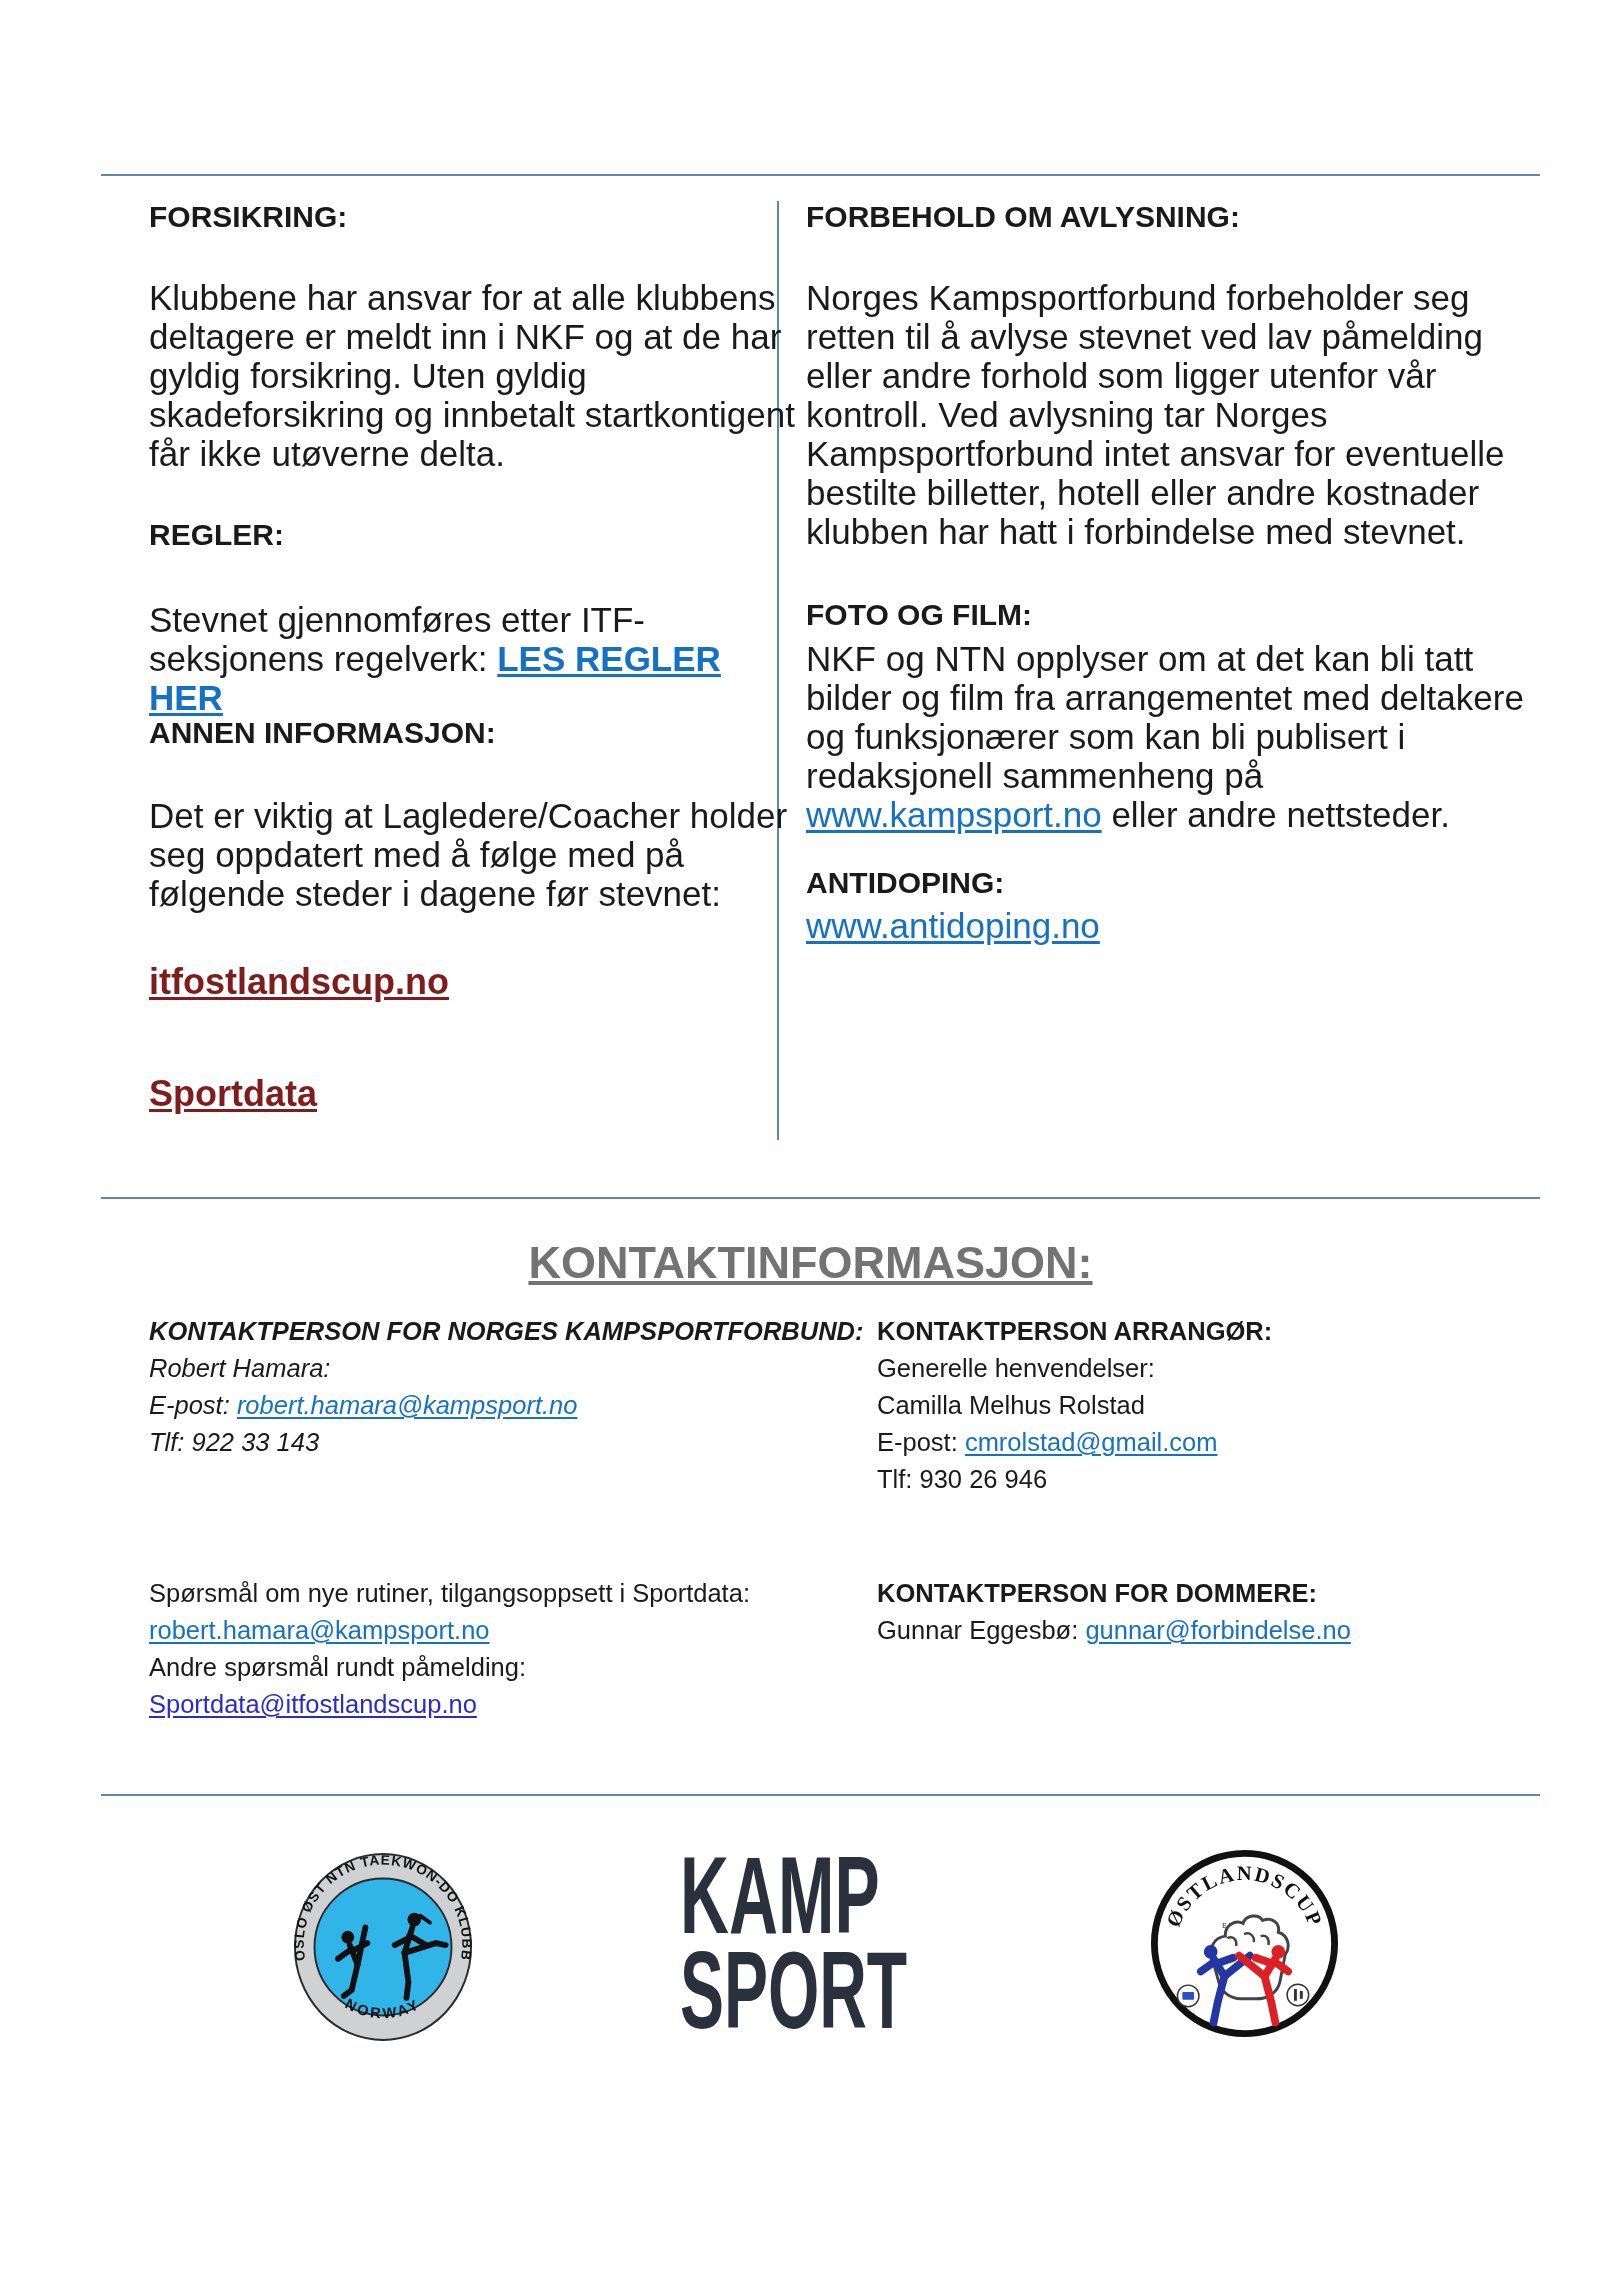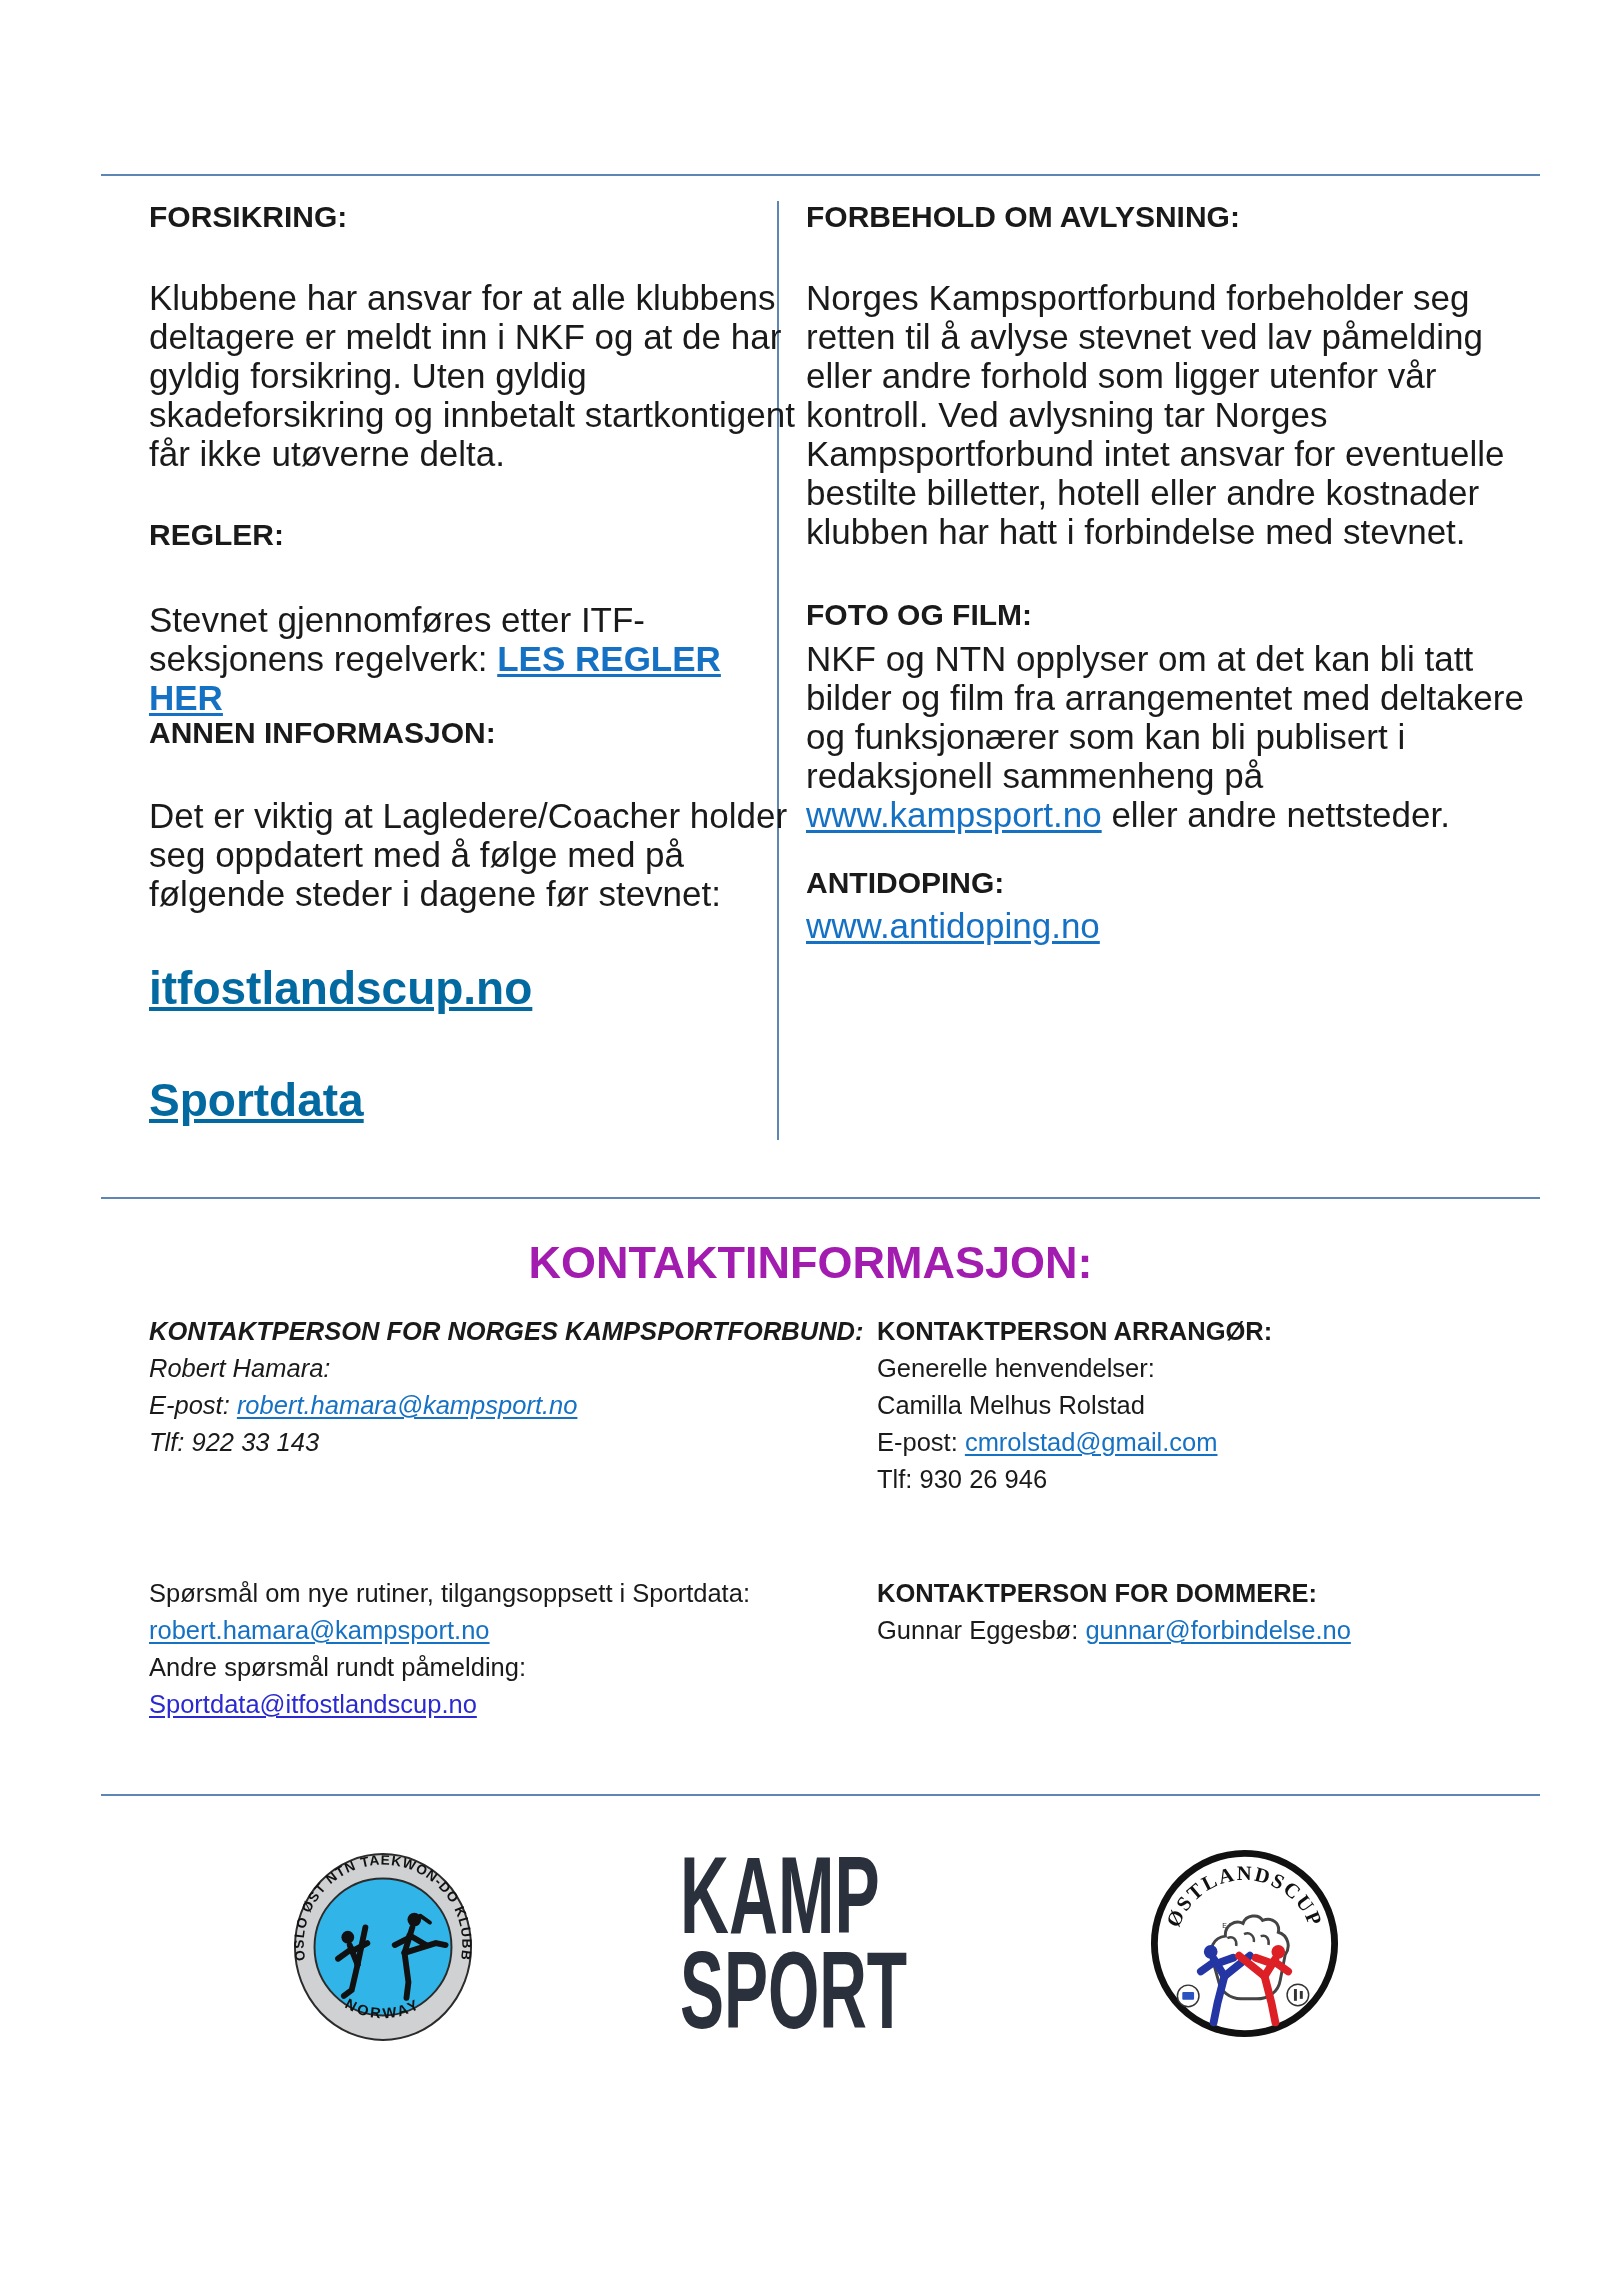--- a/index.html
+++ b/index.html
@@ -12,22 +12,22 @@
     overflow:hidden;
   }
   .abs{position:absolute;}
   .rule{position:absolute;height:2px;background:#5e86b5;}
   .vrule{position:absolute;width:2px;background:#5e86b5;}
   .h1{font-size:30px;font-weight:bold;white-space:nowrap;color:#1a1a1a;}
   .para{font-size:35px;line-height:39px;color:#1a1a1a;}
   .link{color:#1571c4;text-decoration:underline;cursor:pointer;}
   .link-indigo{color:#2a2ad0;text-decoration:underline;cursor:pointer;}
   .link-strong{font-weight:bold;}
-  .big-link{font-size:46px;font-weight:bold;color:#0369a1;text-decoration:underline;white-space:nowrap;cursor:pointer;display:inline-block;}
-  .title{font-size:45px;font-weight:bold;text-align:center;white-space:nowrap;color:#a21caf;}
+  .big-link{font-size:36px;font-weight:bold;color:#7f1d1d;text-decoration:underline;white-space:nowrap;cursor:pointer;display:inline-block;}
+  .title{font-size:45px;font-weight:bold;text-decoration:underline;text-align:center;white-space:nowrap;color:#737373;}
   .c-h{font-size:25.5px;font-weight:bold;line-height:37px;white-space:nowrap;}
   .c-line{font-size:25.5px;line-height:37px;white-space:nowrap;}
   a{text-underline-offset:2.9px;}
 </style>
 </head>
 <body>
 
 <div class="page">
 
   <div class="rule" style="left:101px;top:174px;width:1439px;"></div>

